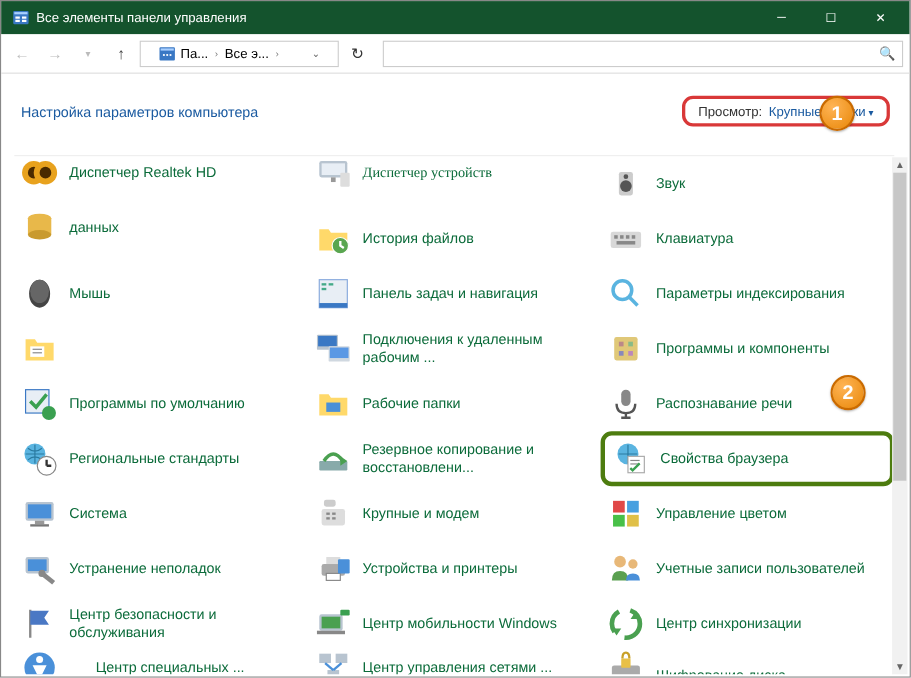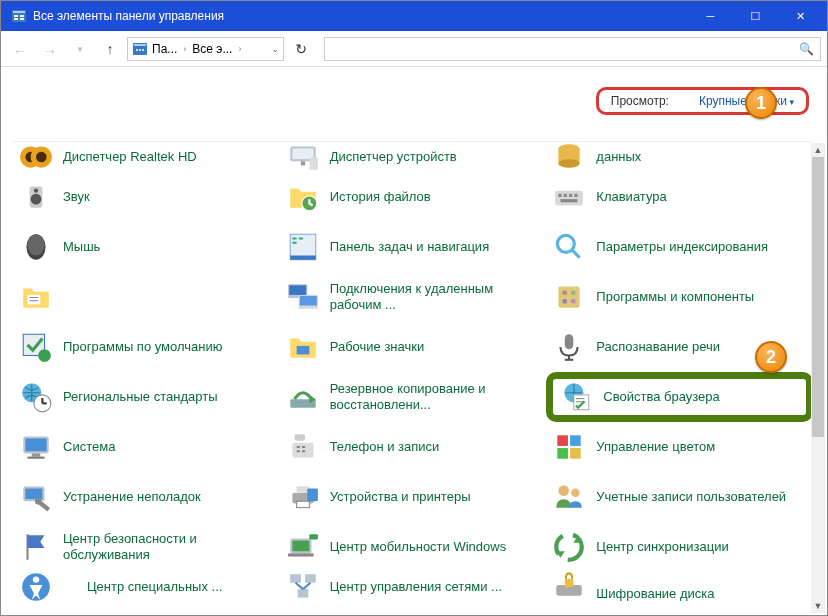--- a/index.html
+++ b/index.html
@@ -1,50 +1,50 @@
 <!DOCTYPE html>
 <html><head>
 <meta charset="utf-8">
 <style>
 * { margin: 0; padding: 0; box-sizing: border-box; }
 body { font-family: "Segoe UI", Tahoma, sans-serif; font-size: 12px; background: #fff; width: 828px; height: 616px; overflow: hidden; border: 1px solid #888; position: relative; }
 
-.titlebar { background: #1d4ed8; color: #fff; height: 30px; display: flex; align-items: center; padding: 0 4px; }
+.titlebar { background: #14532d; color: #fff; height: 30px; display: flex; align-items: center; padding: 0 4px; }
 .titlebar .app-icon { width: 16px; height: 16px; margin: 0 6px; display: inline-flex; }
 .titlebar .title { font-size: 12px; flex: 1; }
 .titlebar .win-btn { width: 45px; height: 30px; display: flex; align-items: center; justify-content: center; color: #fff; font-size: 11px; }
 
 .navbar { height: 36px; display: flex; align-items: center; border-bottom: 1px solid #ddd; padding: 0 6px; gap: 4px; }
 .nav-arrow { width: 26px; height: 26px; color: #bbb; display: flex; align-items: center; justify-content: center; font-size: 14px; }
 .nav-arrow.enabled { color: #444; }
-.bc { display: flex; align-items: center; border: 1px solid #ccc; height: 24px; padding: 0 4px; gap: 4px; }
+.bc { display: flex; align-items: center; border: 1px solid #ccc; height: 24px; padding: 0 16px; gap: 4px; }
 .bc .bc-icon { width: 16px; height: 16px; }
 .bc .sep { color: #777; font-size: 9px; padding: 0 2px; }
 .bc .crumb { font-size: 12px; }
 .refresh { width: 26px; height: 26px; display: flex; align-items: center; justify-content: center; color: #333; font-size: 14px; }
 .searchbox { flex: 1; border: 1px solid #ccc; height: 24px; margin-left: 6px; position: relative; }
 .searchbox .mag { position: absolute; right: 6px; top: 4px; color: #888; font-size: 12px; }
 
 .header-row { display: flex; align-items: center; padding: 20px 18px 10px 18px; }
 .header-title { color: #1a5aa0; font-size: 13px; }
-.viewby-wrap { margin-left: auto; display: flex; align-items: flex-end; border: 3px solid #d93838; border-radius: 10px; padding: 4px 12px; position: relative; gap: 24px; }
+.viewby-wrap { margin-left: auto; display: flex; align-items: flex-end; border: 3px solid #d93838; border-radius: 10px; padding: 4px 12px; position: relative; }
 .viewby-label { color: #333; font-size: 12px; margin-right: 6px; }
 .viewby-value { color: #1a5aa0; font-size: 12px; }
 .viewby-value::after { content: " ▾"; font-size: 9px; color: #1a5aa0; }
 
 .badge { position: absolute; width: 32px; height: 32px; background: radial-gradient(circle at 35% 30%, #ffb455, #e88708); border-radius: 50%; color: #fff; font-weight: bold; font-size: 18px; display: flex; align-items: center; justify-content: center; border: 2px solid #c96a00; box-shadow: 0 1px 2px rgba(0,0,0,.3); z-index: 10; }
 .badge1 { top: 86px; right: 50px; }
 .badge2 { top: 340px; right: 40px; }
 
 .content { position: absolute; top: 140px; left: 12px; right: 14px; bottom: 2px; overflow: hidden; border-top: 1px solid #eee; }
 .grid { display: grid; grid-template-columns: repeat(3, 1fr); }
 .item { display: flex; align-items: center; height: 50px; padding: 0 6px; gap: 10px; }
 .item .ico { width: 34px; height: 34px; flex-shrink: 0; display: flex; align-items: center; justify-content: center; }
 .item .label { color: #0b6b3a; font-size: 13px; line-height: 1.2; }
-.item.hl { border: 7px solid #4d7c0f; border-radius: 10px; }
+.item.hl { border: 4px solid #4d7c0f; border-radius: 10px; }
 
 .scrollbar { position: absolute; top: 142px; right: 2px; width: 14px; bottom: 2px; background: #f1f1f1; }
 .scroll-track { position: absolute; top: 14px; bottom: 14px; left: 0; right: 0; }
 .scroll-thumb { position: absolute; left: 1px; right: 1px; top: 0; height: 280px; background: #c7c7c7; }
 .scroll-arrow { position: absolute; left: 0; right: 0; height: 14px; display: flex; align-items: center; justify-content: center; color: #666; font-size: 9px; }
 .scroll-arrow.up { top: 0; }
 .scroll-arrow.down { bottom: 0; }
 
 .cp-icon-svg { width: 16px; height: 16px; }
 </style>
@@ -90,20 +90,21 @@
     <span style="width:20px;"></span>
     <span style="color:#666;font-size:9px;">⌄</span>
   </div>
   <div class="refresh">↻</div>
   <div class="searchbox">
     <span class="mag">🔍</span>
   </div>
 </div>
 
 <div class="header-row">
+  <span class="header-title">Настройка параметров компьютера</span>
   <div class="viewby-wrap">
     <span class="viewby-label">Просмотр:</span>
     <span class="viewby-value">Крупные значки</span>
   </div>
 </div>
 
 <div class="badge badge1">1</div>
 <div class="badge badge2">2</div>
 
 <div class="content">
@@ -113,51 +114,51 @@
       <span class="ico">
           <svg viewBox="0 0 32 32">
             <circle cx="11" cy="16" r="10" fill="#e8a21e"></circle>
             <circle cx="11" cy="16" r="5" fill="#4a2a00"></circle>
             <circle cx="21" cy="16" r="10" fill="#e8a21e"></circle>
             <circle cx="21" cy="16" r="5" fill="#4a2a00"></circle>
           </svg>
         </span>
       <span class="label">Диспетчер Realtek HD</span>
     </div>
-    <div class="item" style="height:30px;">
+    <div class="item" style="height:30px;font-family:Liberation Serif, serif;">
       <span class="ico">
           <svg viewBox="0 0 32 32">
             <rect x="4" y="6" width="24" height="14" fill="#b8c4d0" rx="2"></rect>
             <rect x="6" y="8" width="20" height="10" fill="#e8eef5"></rect>
             <rect x="14" y="20" width="4" height="4" fill="#999"></rect>
             <rect x="22" y="16" width="8" height="12" fill="#ddd" rx="1"></rect>
           </svg>
         </span>
       <span class="label">Диспетчер устройств</span>
     </div>
+    <div class="item">
+      <span class="ico">
+          <svg viewBox="0 0 32 32">
+            <rect x="10" y="6" width="12" height="20" fill="#ccc" rx="2"></rect>
+            <circle cx="16" cy="18" r="5" fill="#555"></circle>
+            <circle cx="16" cy="10" r="2" fill="#555"></circle>
+          </svg>
+        </span>
+      <span class="label">Звук</span>
+    </div>
+
     <div class="item" style="height:30px;">
       <span class="ico">
           <svg viewBox="0 0 32 32">
             <ellipse cx="16" cy="8" rx="10" ry="4" fill="#e8b84a"></ellipse>
             <rect x="6" y="8" width="20" height="14" fill="#e8b84a"></rect>
             <ellipse cx="16" cy="22" rx="10" ry="4" fill="#c99a2e"></ellipse>
           </svg>
         </span>
       <span class="label">данных</span>
-    </div>
-
-    <div class="item">
-      <span class="ico">
-          <svg viewBox="0 0 32 32">
-            <rect x="10" y="6" width="12" height="20" fill="#ccc" rx="2"></rect>
-            <circle cx="16" cy="18" r="5" fill="#555"></circle>
-            <circle cx="16" cy="10" r="2" fill="#555"></circle>
-          </svg>
-        </span>
-      <span class="label">Звук</span>
     </div>
     <div class="item">
       <span class="ico">
           <svg viewBox="0 0 32 32">
             <path d="M4 8 L12 8 L14 11 L28 11 L28 26 L4 26 Z" fill="#ffd96a"></path>
             <circle cx="22" cy="22" r="7" fill="#5aa650" stroke="#fff" stroke-width="1"></circle>
             <path d="M22 18 L22 22 L25 24" stroke="#fff" stroke-width="2" fill="none"></path>
           </svg>
         </span>
       <span class="label">История файлов</span>
@@ -251,21 +252,21 @@
         </span>
       <span class="label">Программы по умолчанию</span>
     </div>
     <div class="item">
       <span class="ico">
           <svg viewBox="0 0 32 32">
             <path d="M4 8 L12 8 L14 11 L28 11 L28 26 L4 26 Z" fill="#ffd96a"></path>
             <rect x="10" y="15" width="12" height="8" fill="#4a90d9"></rect>
           </svg>
         </span>
-      <span class="label">Рабочие значки</span>
+      <span class="label">Рабочие папки</span>
     </div>
     <div class="item">
       <span class="ico">
           <svg viewBox="0 0 32 32">
             <rect x="12" y="4" width="8" height="14" rx="4" fill="#888"></rect>
             <path d="M8 16 Q8 24 16 24 Q24 24 24 16" stroke="#555" stroke-width="2" fill="none"></path>
             <line x1="16" y1="24" x2="16" y2="28" stroke="#555" stroke-width="2"></line>
             <line x1="12" y1="28" x2="20" y2="28" stroke="#555" stroke-width="2"></line>
           </svg>
         </span>
@@ -323,21 +324,21 @@
       <span class="ico">
           <svg viewBox="0 0 32 32">
             <rect x="8" y="4" width="10" height="6" fill="#ccc" rx="2"></rect>
             <rect x="6" y="12" width="20" height="14" fill="#ddd" rx="2"></rect>
             <rect x="10" y="15" width="3" height="2" fill="#888"></rect>
             <rect x="15" y="15" width="3" height="2" fill="#888"></rect>
             <rect x="10" y="19" width="3" height="2" fill="#888"></rect>
             <rect x="15" y="19" width="3" height="2" fill="#888"></rect>
           </svg>
         </span>
-      <span class="label">Телефон и записи</span>
+      <span class="label">Крупные и модем</span>
     </div>
     <div class="item">
       <span class="ico">
           <svg viewBox="0 0 32 32">
             <rect x="5" y="5" width="10" height="10" fill="#e04848"></rect>
             <rect x="17" y="5" width="10" height="10" fill="#48a0e0"></rect>
             <rect x="5" y="17" width="10" height="10" fill="#48c048"></rect>
             <rect x="17" y="17" width="10" height="10" fill="#e0c048"></rect>
           </svg>
         </span>

